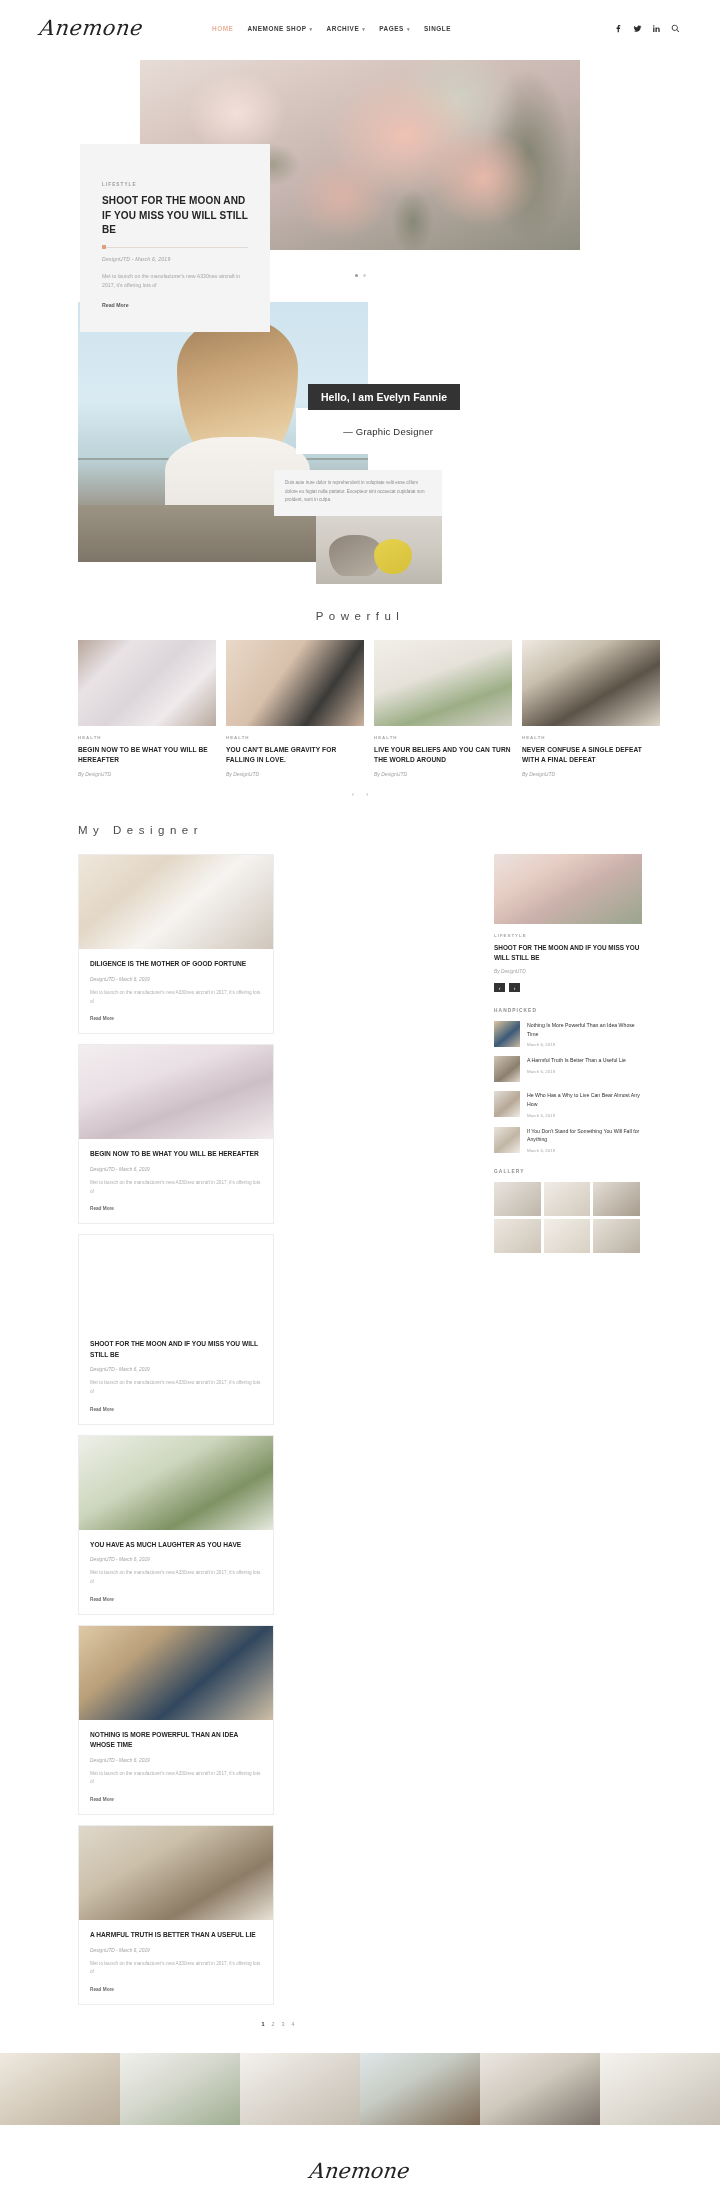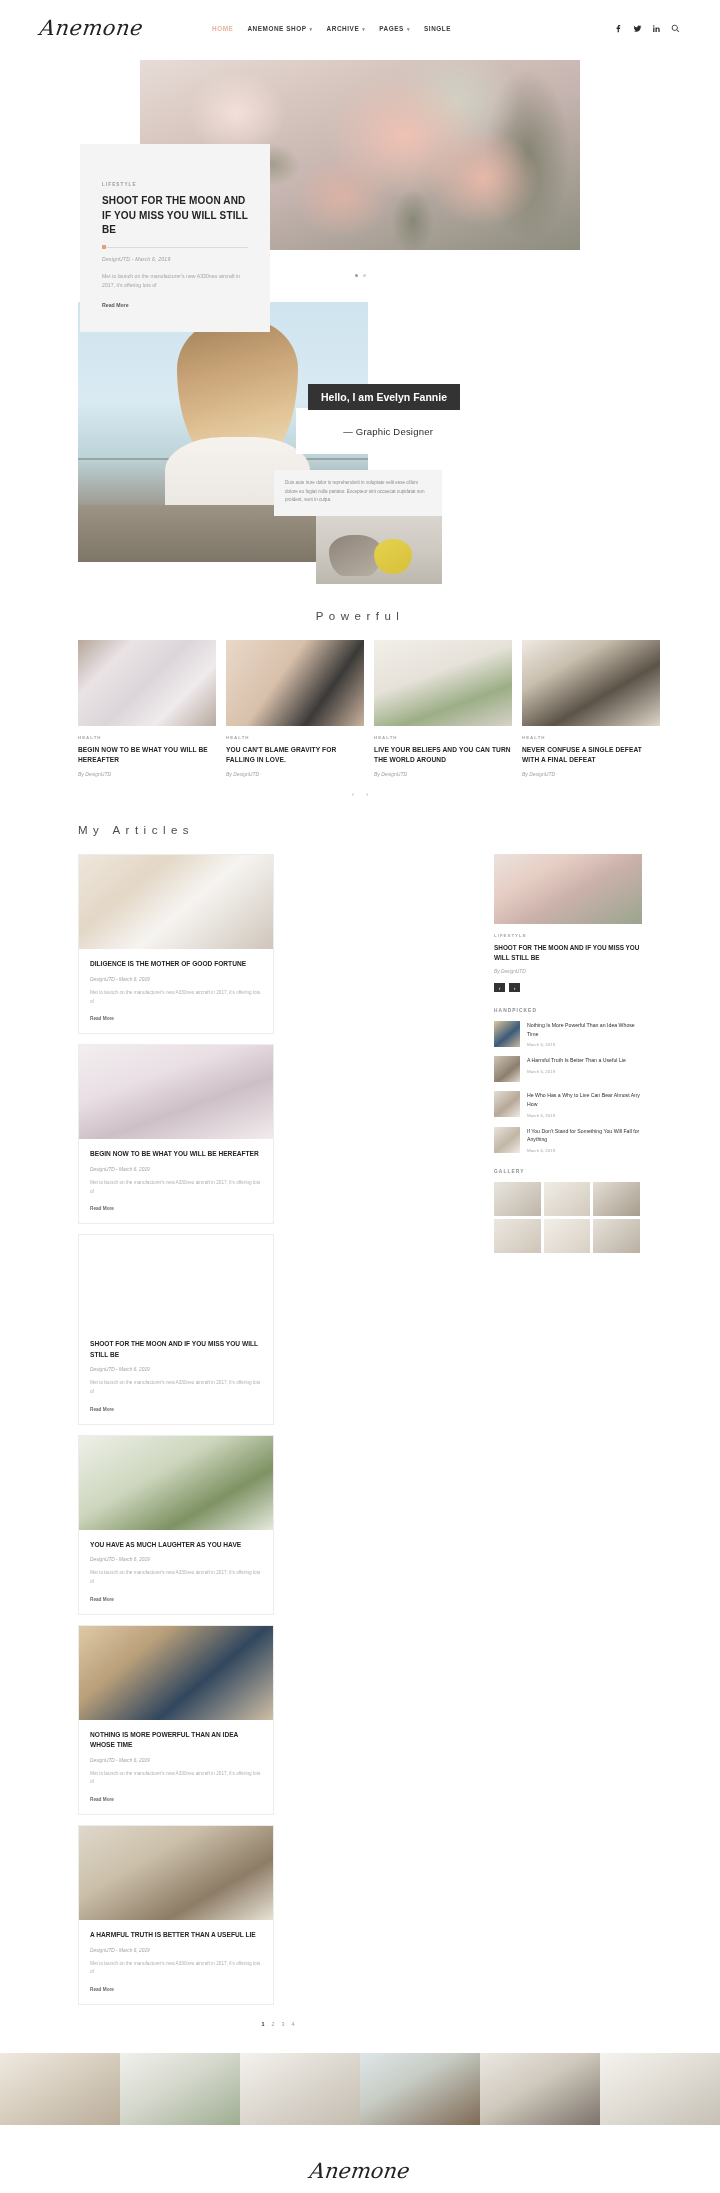--- a/index.html
+++ b/index.html
@@ -365,21 +365,21 @@
     <div class="feat-title">NEVER CONFUSE A SINGLE DEFEAT WITH A FINAL DEFEAT</div>
     <div class="feat-by">By DesignUTD</div>
   </div>
       </div>
     <div class="arrows">
       <span>‹</span>
       <span>›</span>
     </div>
   </div>
 
-  <div class="sec-title left">My Articles</div>
+  <div class="sec-title left">My Designer</div>
   <div class="articles-wrap">
     <div class="articles-main">
       <div class="art-grid" id="artGrid">
   <div class="art-card w">
     <div class="art-thumb a1"></div>
     <div class="art-body">
       <div class="art-title">DILIGENCE IS THE MOTHER OF GOOD FORTUNE</div>
       <div class="art-meta">DesignUTD - March 6, 2019</div>
       <div class="art-ex">Met to launch on the manufacturer's new A330neo aircraft in 2017, it's offering lots of</div>
       <a class="art-rm">Read More</a>

